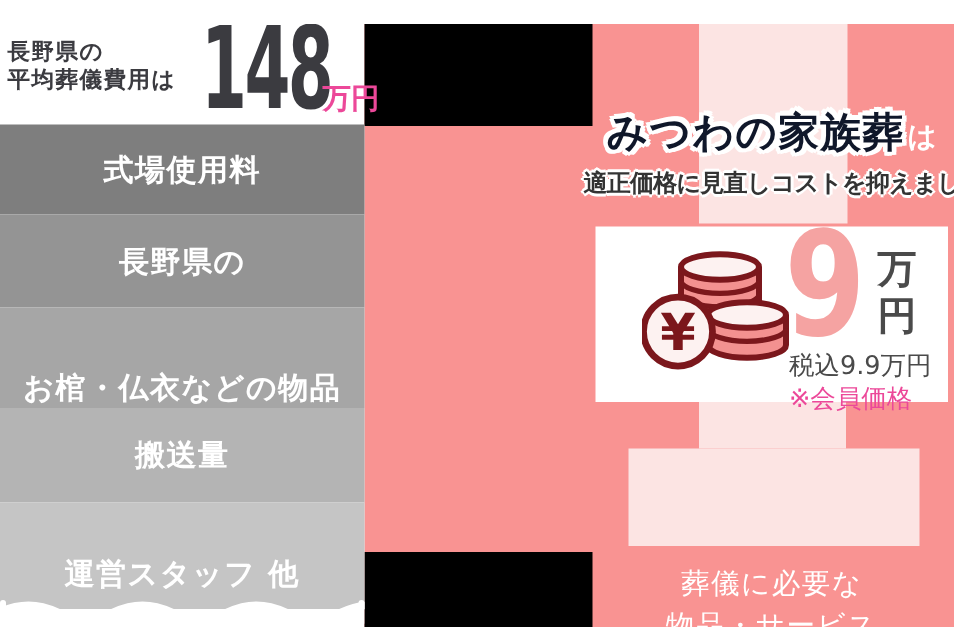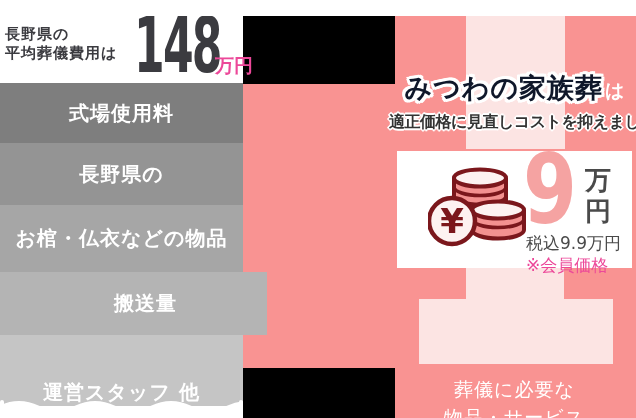--- a/index.html
+++ b/index.html
@@ -17,23 +17,23 @@
   .hdr-amount{left:134px;top:-8px;font-size:76px;font-weight:bold;line-height:1;
     letter-spacing:-3px;color:#3b3b40;transform:scaleX(0.58);transform-origin:left top;}
   .hdr-unit{left:215px;top:37px;font-size:19px;font-weight:bold;color:#ec4899;}
 
   
   .bars{left:0;top:67px;width:243px;height:351px;display:flex;flex-direction:column;}
   .bar{width:100%;display:flex;align-items:center;justify-content:center;
     color:#ffffff;font-size:20px;font-weight:bold;letter-spacing:1px;}
   .bar.b1{height:60px;}
   .bar.b2{height:62px;}
-  .bar.b3{height:67px;}
+  .bar.b3{height:67px;align-items:flex-end;}
   .bar.b4{height:63px;}
-  .bar.b5{height:71px;align-items:flex-end;padding-top:24px;box-sizing:border-box;}
+  .bar.b5{height:71px;align-items:center;padding-top:24px;box-sizing:border-box;}
   .wave{left:0;top:382px;width:243px;height:22px;}
 
   
   .pink-bg{left:243px;top:0;width:393px;height:418px;background:#f99392;}
   .lp{background:#fce4e3;}
   .band-top{left:466px;top:0;width:99px;height:133px;}
   .stalk{left:466px;top:252px;width:98px;height:31px;}
   .wide-rect{left:419px;top:283px;width:194px;height:65px;}
   .black-top{left:243px;top:0;width:152px;height:68px;background:#000;}
   .black-bottom{left:243px;top:352px;width:152px;height:66px;background:#000;}
@@ -91,21 +91,21 @@
   <div class="abs bars">
     <div class="bar b1" style="background: rgb(126, 126, 126);">
       <span>式場使用料</span>
     </div>
     <div class="bar b2" style="background: rgb(148, 148, 148);">
       <span>長野県の</span>
     </div>
     <div class="bar b3" style="background: rgb(166, 166, 166);">
       <span>お棺・仏衣などの物品</span>
     </div>
-    <div class="bar b4" style="background: rgb(180, 180, 180); padding-left: 24px;">
+    <div class="bar b4" style="background: rgb(180, 180, 180);">
       <span>搬送量</span>
     </div>
     <div class="bar b5" style="background: rgb(197, 197, 197);">
       <span>運営スタッフ 他</span>
     </div>
   </div>
 
   <svg class="abs wave" viewBox="0 0 243 22">
     <path d="M0 10 Q19 1 38 10 T76 10 T114 10 T152 10 T190 10 T228 10 T266 10" fill="none" stroke="#ffffff" stroke-width="5" stroke-linecap="round"></path>
     <path d="M2 4 L2 17" stroke="#ffffff" stroke-width="4" stroke-linecap="round"></path>

